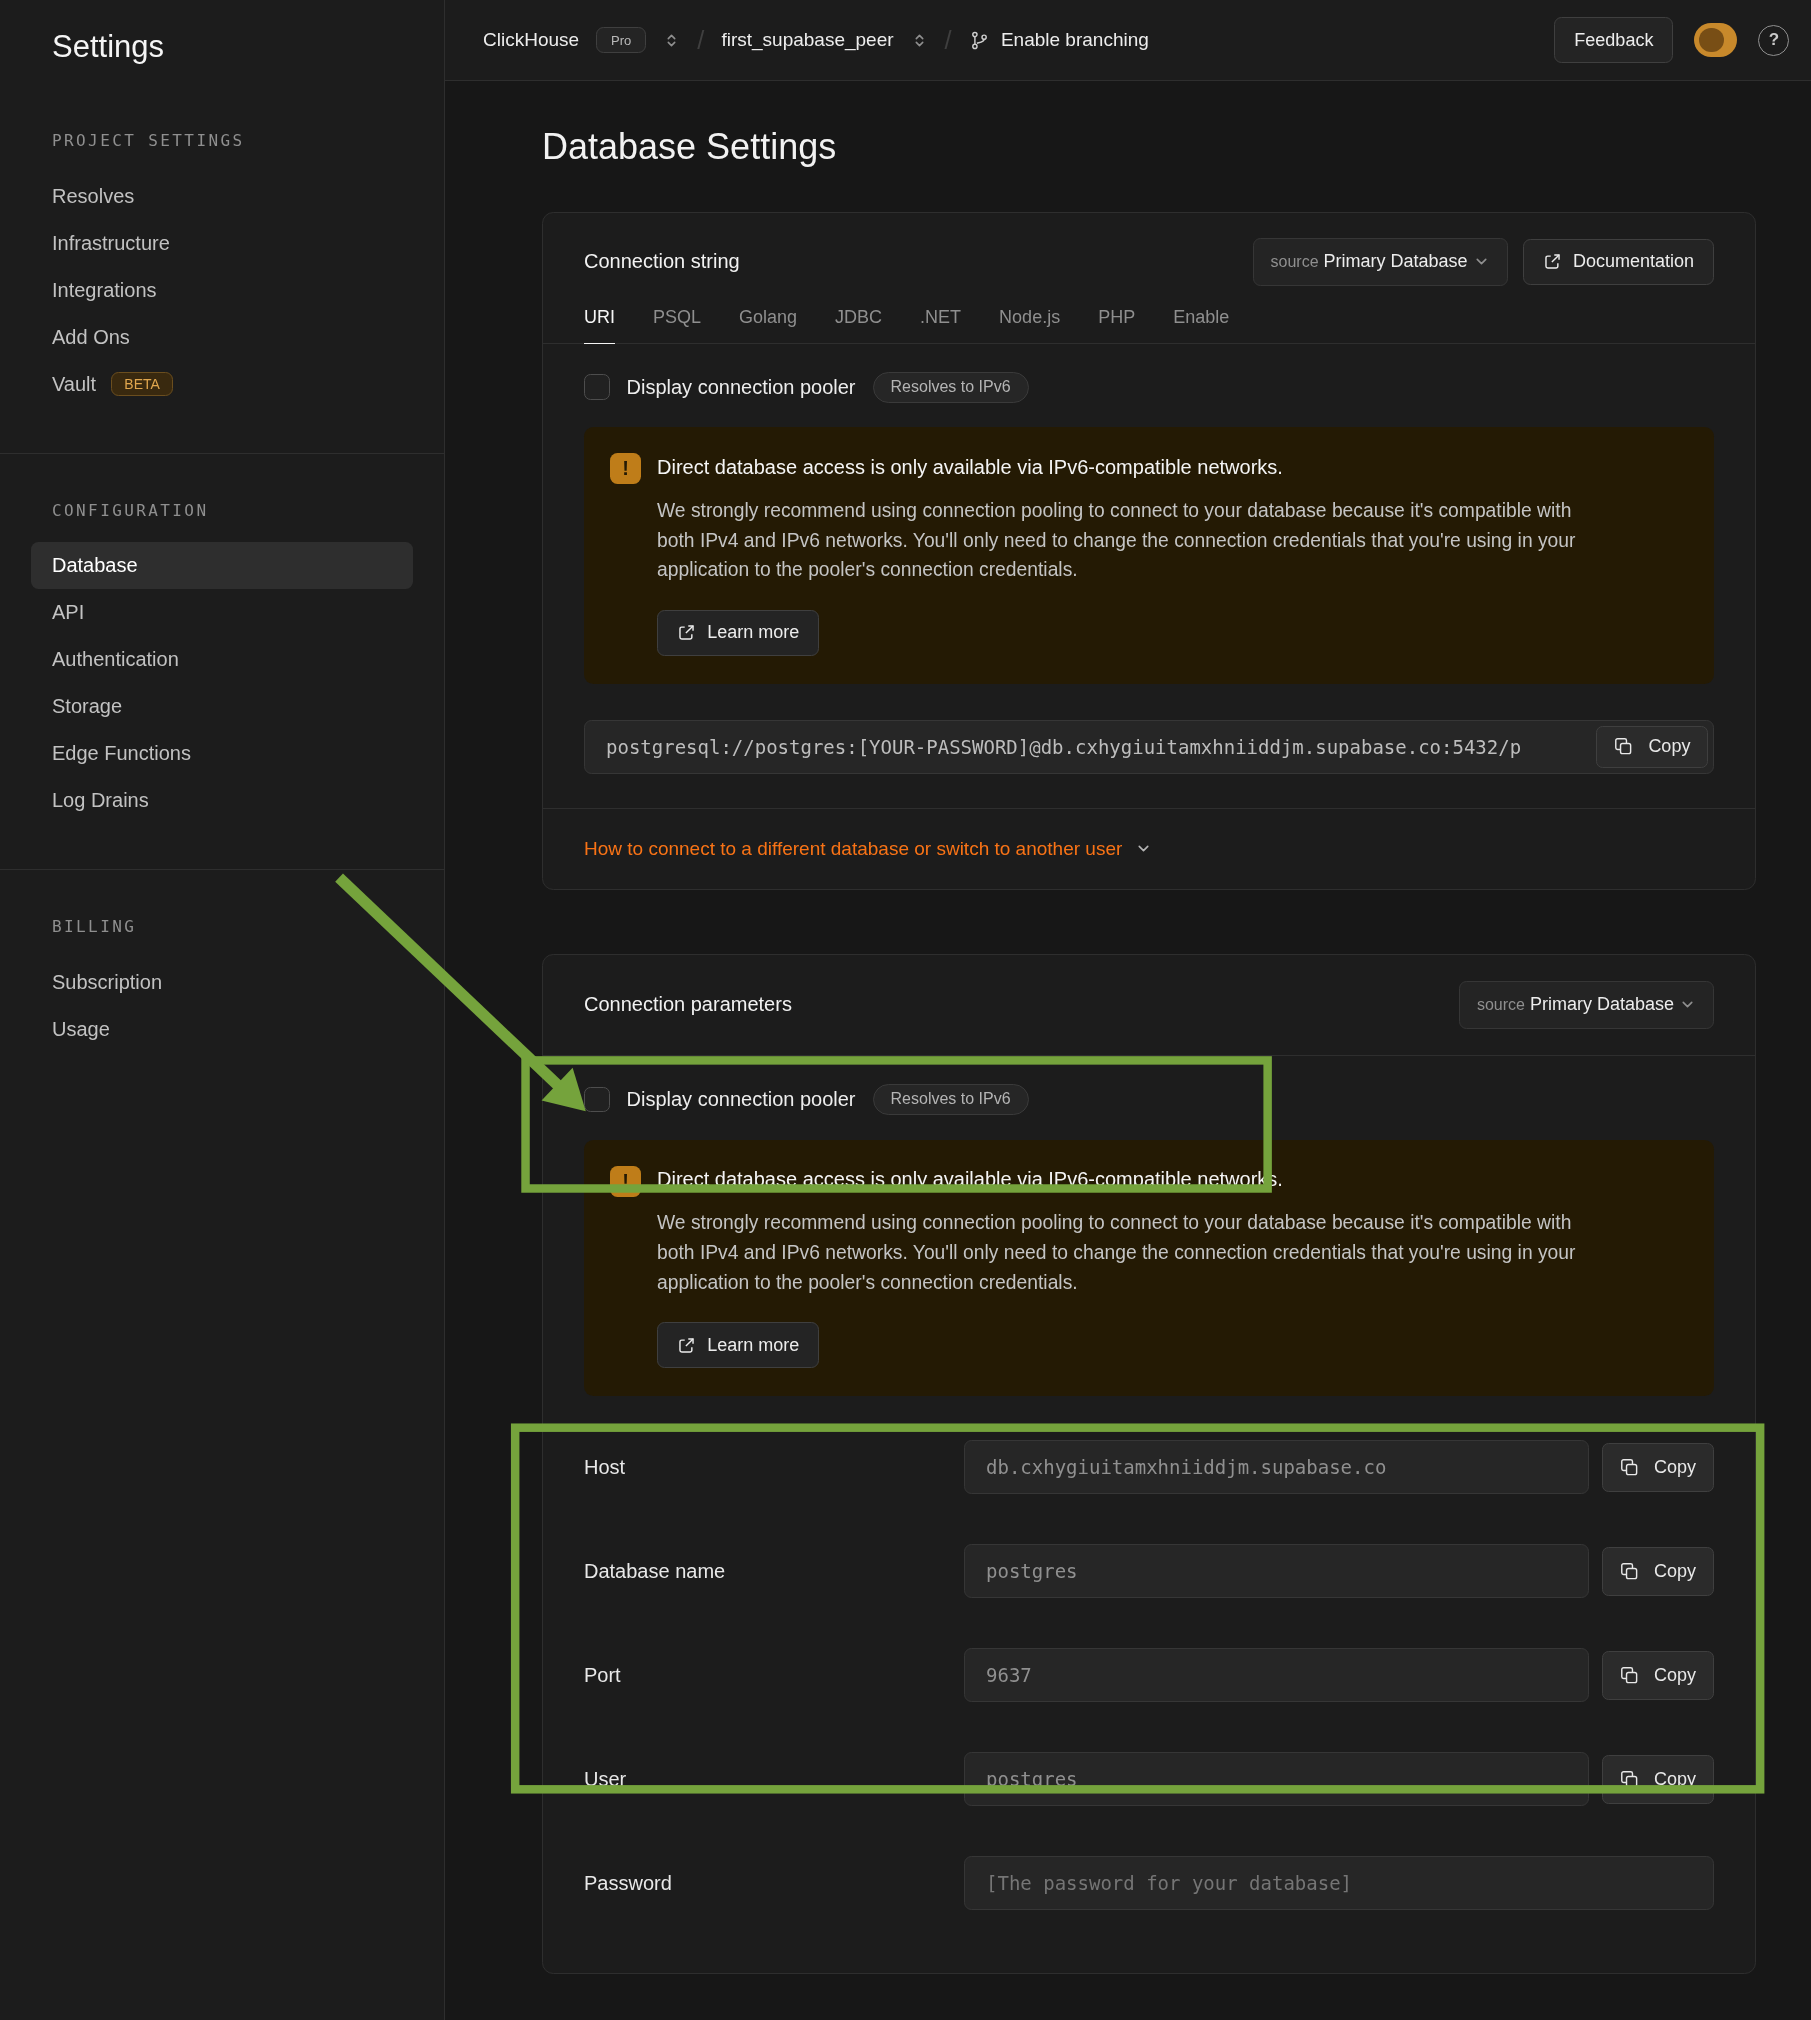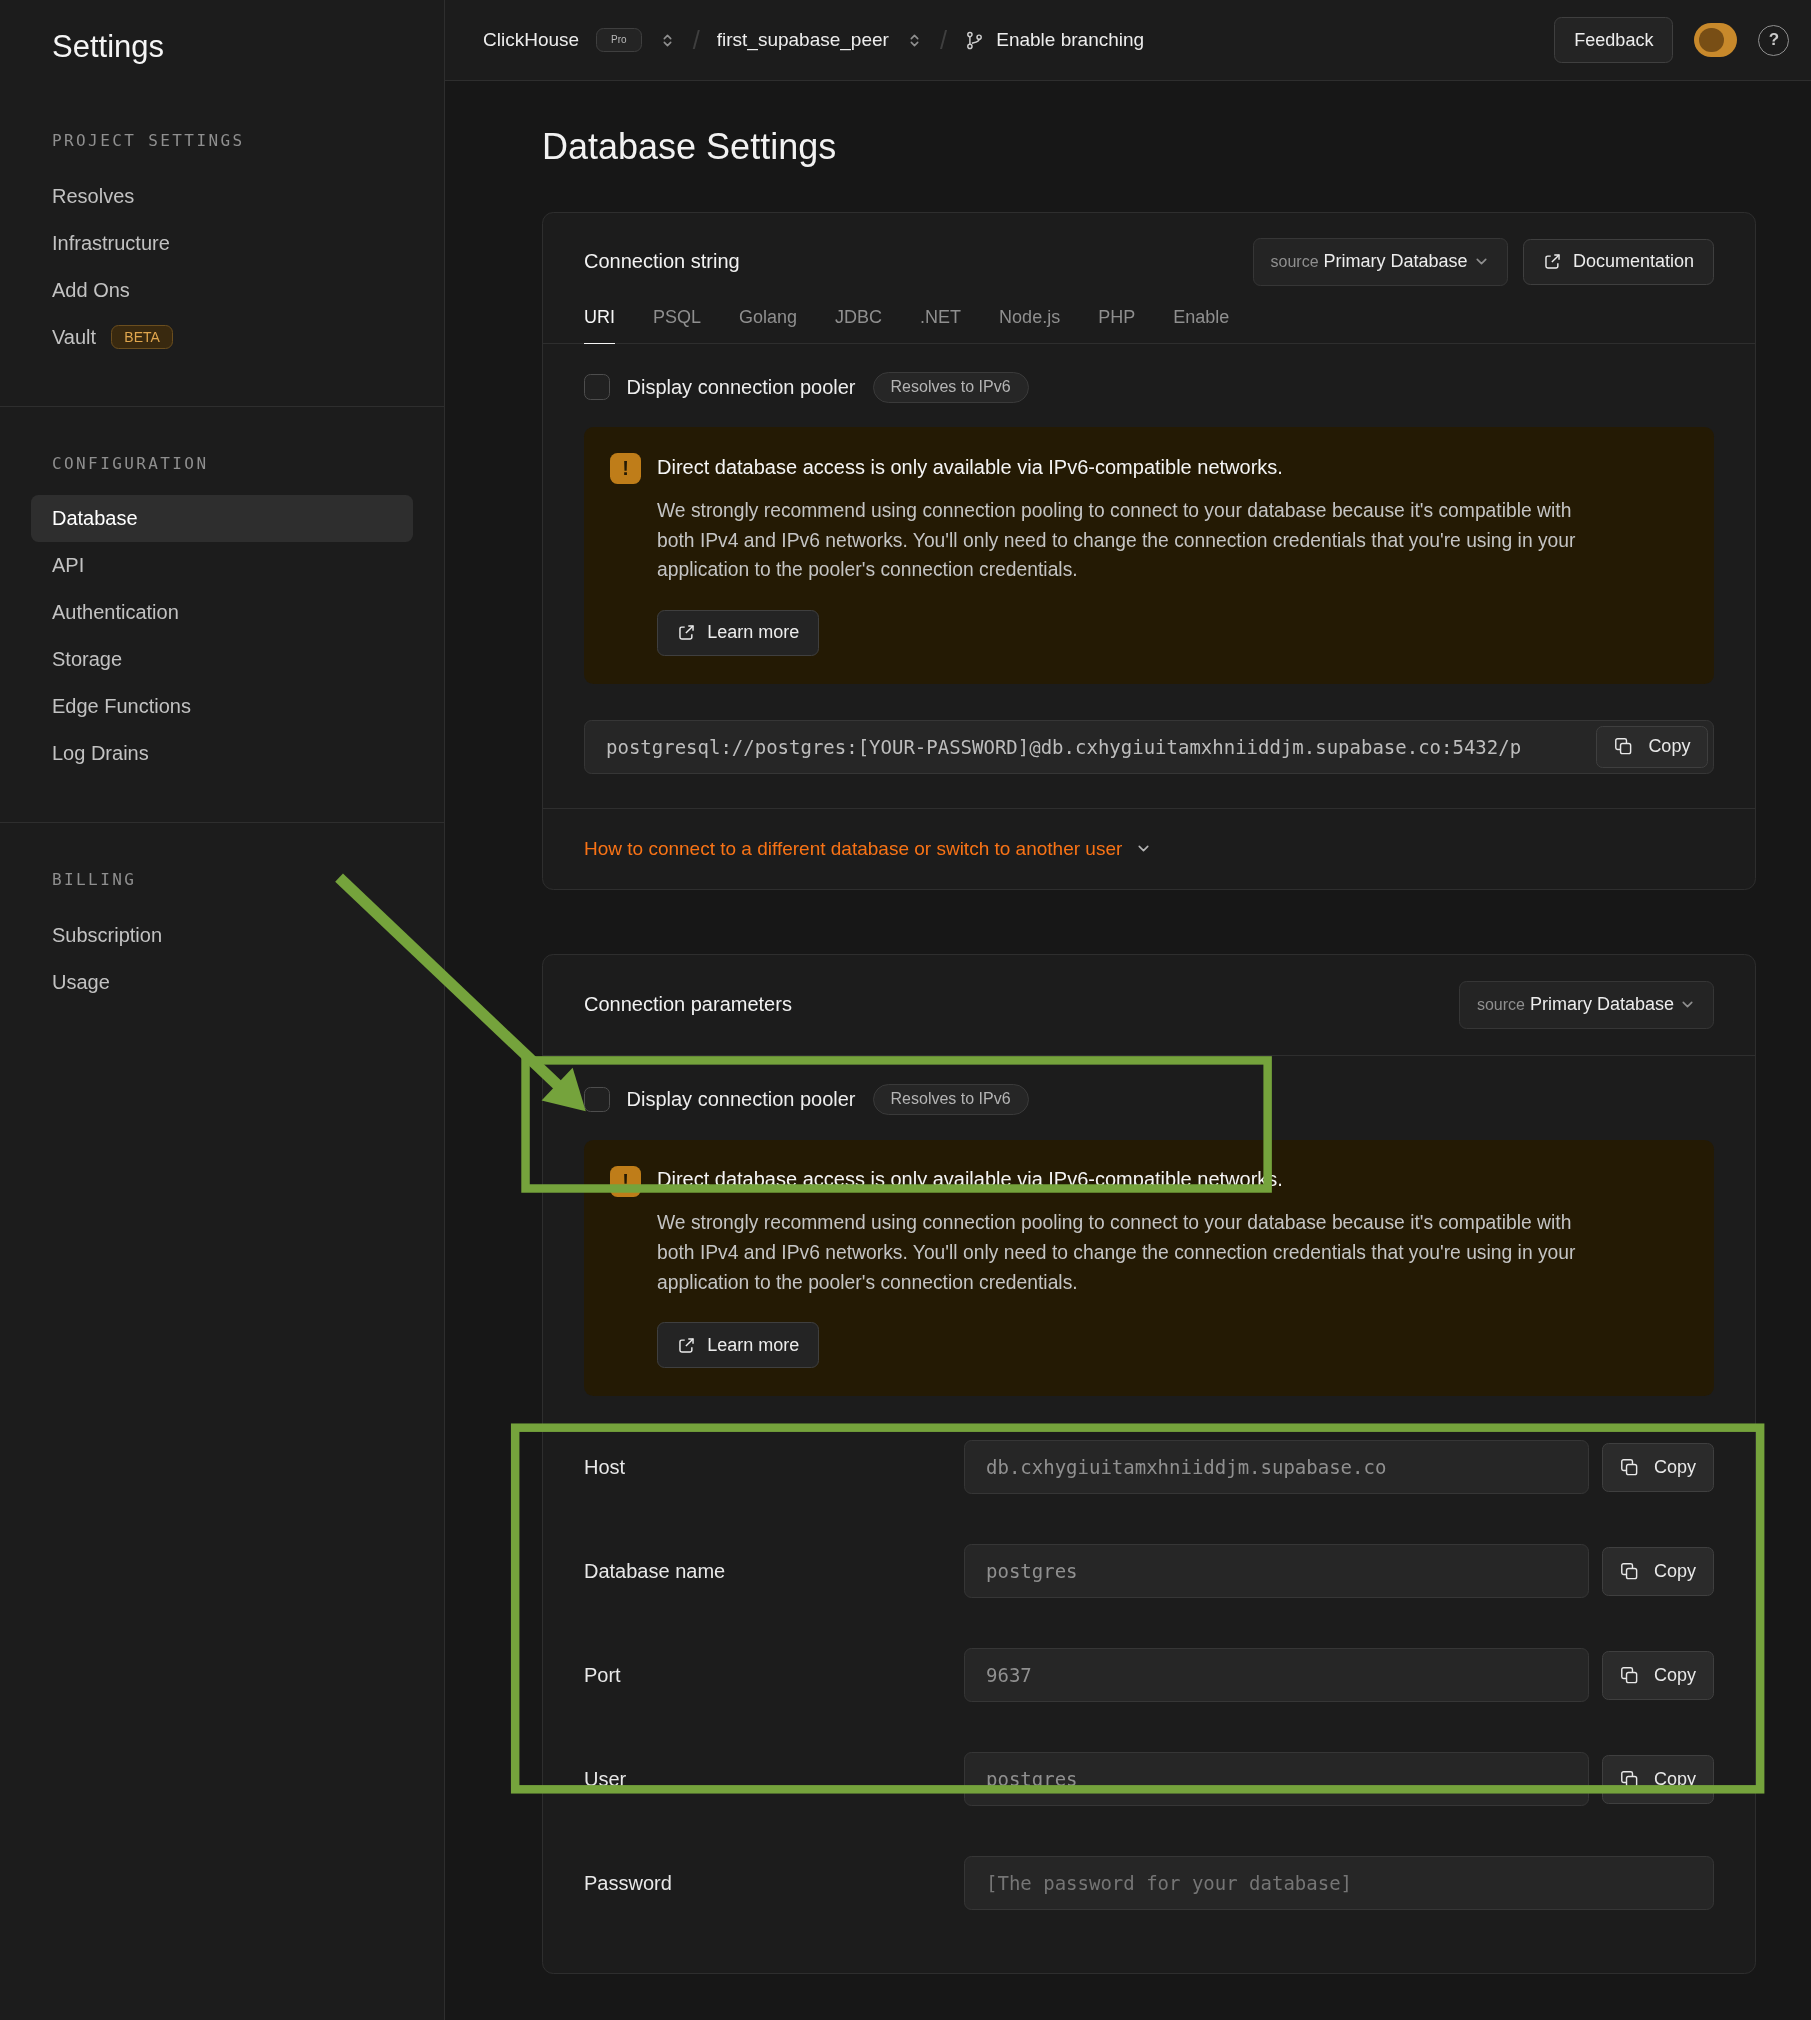--- a/index.html
+++ b/index.html
@@ -17,21 +17,21 @@
   .sb-label{font-family:"DejaVu Sans Mono","Liberation Mono",monospace;font-size:16px;letter-spacing:2.4px;color:#8f8f8f;padding:0 21px;height:22.6px;margin-bottom:19px;}
   .sb-item{height:47px;display:flex;align-items:center;gap:15px;padding:0 21px;border-radius:7.5px;font-size:20px;color:#c2c2c2;cursor:pointer;}
   .sb-item.active{background:#2e2e2e;color:#ffffff;}
   .sb-divider{border-top:0.9px solid #2e2e2e;margin:45px 0 47px;}
   .badge-beta{font-size:14px;color:#e0a64e;background:#39290f;border:0.9px solid #6b4e1e;border-radius:7.5px;padding:3.8px 12.2px;line-height:1;}
 
   
   .main{flex:1;display:flex;flex-direction:column;min-width:0;}
   .topbar{height:80px;min-height:80px;background:#1c1c1c;border-bottom:0.9px solid #2e2e2e;display:flex;align-items:center;padding:0 22.6px 0 38px;gap:17px;}
   .tb-text{font-size:19px;color:#ededed;cursor:pointer;}
-  .pill{border:0.9px solid #3f3f3f;background:#242424;color:#b9b9b9;font-size:10px;padding:5.6px 14px;border-radius:7.5px;line-height:1;}
+  .pill{border:0.9px solid #3f3f3f;background:#242424;color:#b9b9b9;font-size:13px;padding:5.6px 14px;border-radius:7.5px;line-height:1;}
   .slash{color:#3f3f3f;font-size:25.4px;font-weight:300;}
   .icon-sort{color:#8f8f8f;display:flex;align-items:center;cursor:pointer;}
   .branch-group{display:flex;align-items:center;gap:11.3px;color:#ededed;cursor:pointer;}
   .branch-group svg{color:#cfcfcf;}
   .tb-right{margin-left:auto;display:flex;align-items:center;gap:21px;}
   .btn{display:inline-flex;align-items:center;gap:11.3px;border:0.9px solid #3f3f3f;background:#242424;color:#ededed;border-radius:7.5px;font-size:18px;padding:0 19px;height:46px;cursor:pointer;font-family:inherit;white-space:nowrap;}
   .avatar{width:43px;height:34px;border-radius:17px;background:#c8892b;position:relative;overflow:hidden;cursor:pointer;}
   .avatar::after{content:"";position:absolute;left:4.7px;top:4.7px;width:24.5px;height:24.5px;border-radius:50%;background:rgba(40,20,0,.5);}
   .help-circle{width:29px;height:29px;min-width:29px;border-radius:50%;border:1.9px solid #8f8f8f;color:#c9c9c9;display:flex;align-items:center;justify-content:center;font-size:17px;font-weight:bold;cursor:pointer;}
 
@@ -95,20 +95,23 @@
   <aside class="sidebar">
     <div class="sb-title">Settings</div>
 
     <div class="sb-section">
       <div class="sb-label">PROJECT SETTINGS</div>
       <div class="sb-item">
           <span>Resolves</span>
         </div>
       <div class="sb-item">
           <span>Infrastructure</span>
+        </div>
+      <div class="sb-item">
+          <span>Integrations</span>
         </div>
       <div class="sb-item">
           <span>Add Ons</span>
         </div>
       <div class="sb-item">
         <span>Vault</span>
         <span class="badge-beta">BETA</span>
       </div>
     </div>
 

